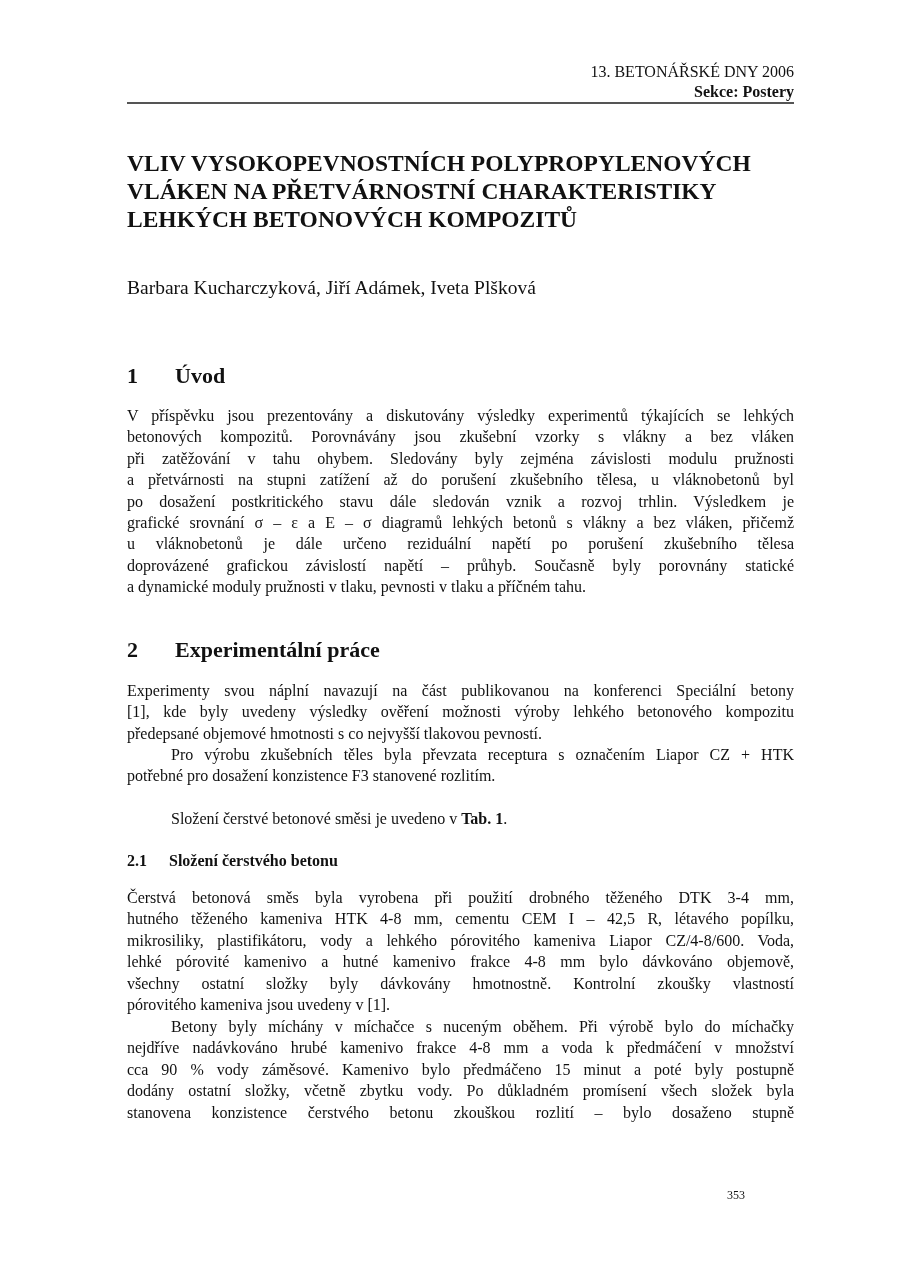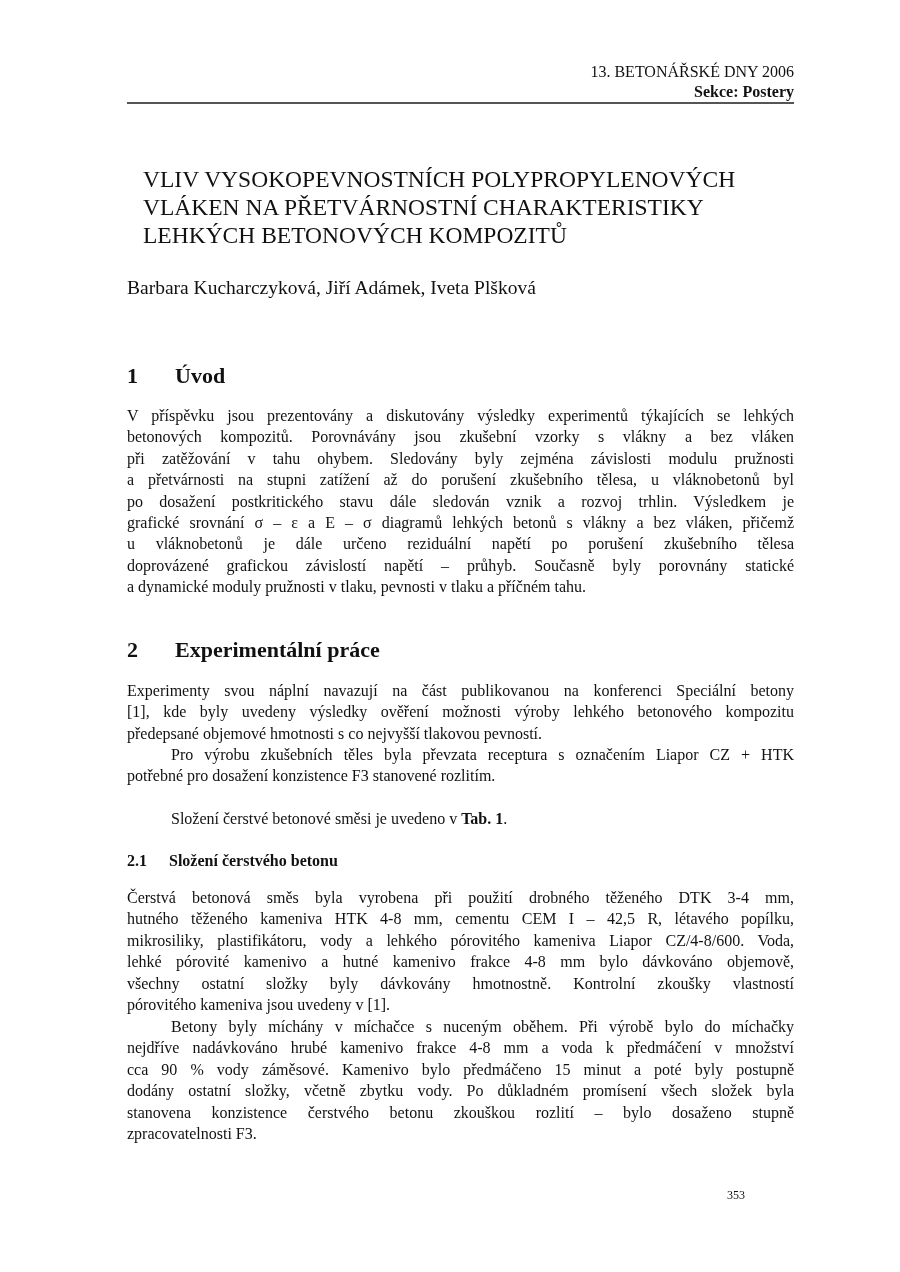--- a/index.html
+++ b/index.html
@@ -12,21 +12,21 @@
     position: absolute; left: 127px; top: 62px; width: 667px;
     text-align: right; font-size: 16px; line-height: 20px;
   }
   .header .conf { display: block; }
   .header .section { display: block; font-weight: bold; }
   .header-rule {
     position: absolute; left: 127px; top: 102px; width: 667px; height: 2px; background: #555;
   }
   .title {
     position: absolute; left: 127px; top: 149px; width: 680px;
-    font-weight: normal; font-size: 23.5px; line-height: 28px; margin: 16px;
+    font-weight: bold; font-size: 23.5px; line-height: 28px; margin: 0;
   }
   .title span { display: block; white-space: nowrap; }
   .authors {
     position: absolute; left: 127px; top: 276px; font-size: 19.5px; line-height: 24px; white-space: nowrap;
   }
   h2 {
     position: absolute; margin: 0; font-size: 22px; font-weight: bold; line-height: 24px; white-space: nowrap;
   }
   h2 .num { display: inline-block; width: 48px; }
   h3 {
@@ -110,17 +110,16 @@
     <span class="line">všechny ostatní složky byly dávkovány hmotnostně. Kontrolní zkoušky vlastností</span>
     <span class="line last">pórovitého kameniva jsou uvedeny v [1].</span>
   </div>
 
   <div class="para" style="top:1016px;">
     <span class="line indent">Betony byly míchány v míchačce s nuceným oběhem. Při výrobě bylo do míchačky</span>
     <span class="line">nejdříve nadávkováno hrubé kamenivo frakce 4-8 mm a voda k předmáčení v množství</span>
     <span class="line">cca 90 % vody záměsové. Kamenivo bylo předmáčeno 15 minut a poté byly postupně</span>
     <span class="line">dodány ostatní složky, včetně zbytku vody. Po důkladném promísení všech složek byla</span>
     <span class="line">stanovena konzistence čerstvého betonu zkouškou rozlití – bylo dosaženo stupně</span>
-    <span class="line last">zpracovatelnosti F3.</span>
   </div>
 
   <div class="page-number">353</div>
 </div>
 
 </body></html>

